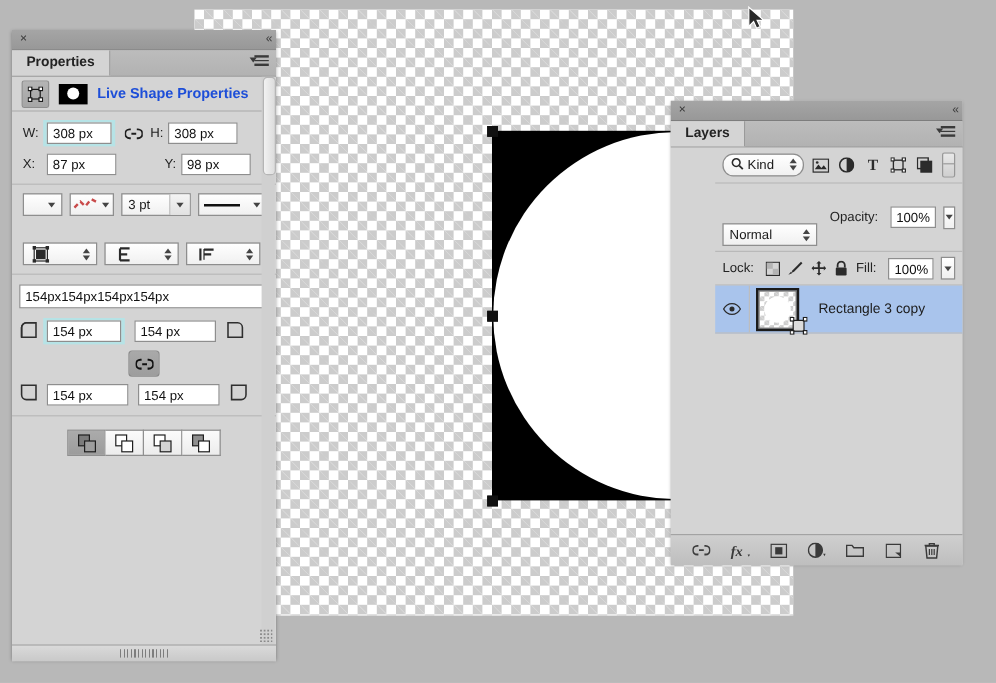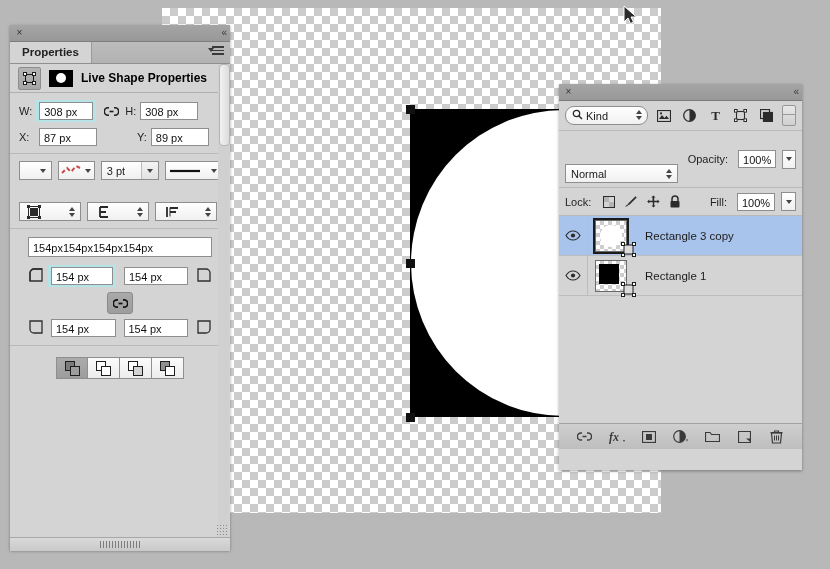--- a/index.html
+++ b/index.html
@@ -112,21 +112,21 @@
     display: flex; align-items: center; justify-content: center;
   }
   .icon-box svg { display: block; }
   .shape-thumb {
     width: 24px; height: 17px; background: #000;
     display: flex; align-items: center; justify-content: center;
   }
   .shape-thumb i {
     width: 10px; height: 10px; border-radius: 50%; background: #fff; display: block;
   }
-  .lsp-title { font-size: 12px; font-weight: bold; color: #000000; }
+  .lsp-title { font-size: 12px; font-weight: bold; color: #1d4ed8; }
 
   .section { padding: 7px 9px; border-bottom: 1px solid #b9b9b9; }
   .row { display: flex; align-items: center; }
   .lbl { font-size: 11px; color: #232323; margin-right: 4px; }
   .field {
     height: 18px; line-height: 18px;
     border: 1px solid #8e8e8e;
     background: #ffffff;
     font-size: 11px; color: #111;
     padding: 0 4px;
@@ -199,21 +199,21 @@
     border-top: 1px solid #a8a8a8;
     display: flex; align-items: center; justify-content: center;
   }
   .grip-bar {
     width: 40px; height: 7px;
     background-image: repeating-linear-gradient(90deg,#7d7d7d 0 1px, transparent 1px 3px);
   }
 
   
   #layers { left: 559px; top: 84px; width: 243px; height: 386px; }
-  .layers-body { position: relative; height: calc(100% - 38px); background: #d4d4d4; }
+  .layers-body { position: relative; height: calc(100% - 38px); background: #d4d4d4; padding-left: 37px; }
   .lrow {
     display: flex; align-items: center;
     padding: 4px 6px;
     border-bottom: 1px solid #b9b9b9;
     gap: 6px;
   }
   .search-combo {
     width: 84px; height: 19px; border: 1px solid #8e8e8e; border-radius: 9px;
     background: linear-gradient(#ffffff,#f1f1f1);
     display: flex; align-items: center; gap: 3px;
@@ -336,21 +336,21 @@
               <path d="M10 1.8h1a3.7 3.7 0 0 1 0 7.4h-1" stroke="#1d1d1d" stroke-width="1.6" fill="none"></path>
             </svg>
           </span>
           <span class="lbl">H:</span>
           <span class="field" style="width:58px;display:inline-block;">308 px</span>
         </div>
         <div class="row">
           <span class="lbl" style="width:16px;">X:</span>
           <span class="field" style="width:58px;display:inline-block;">87 px</span>
           <span class="lbl" style="margin-left:40px;">Y:</span>
-          <span class="field" style="width:58px;display:inline-block;">89 px</span>
+          <span class="field" style="width:58px;display:inline-block;">98 px</span>
         </div>
       </div>
 
       <div class="section">
         <div class="row" style="gap:6px;margin-bottom:22px;">
           <div class="combo" style="width:34px;">
             <div class="arrow-box" style="border-left:none;background:none;">
                 <span class="dncaret"></span>
               </div>
           </div>
@@ -414,21 +414,21 @@
             <div class="arrow-box" style="background:none;border-left:none;">
               <span class="stepper-arrows">
                   <span class="upc"></span>
                   <span class="dnc"></span>
                 </span>
             </div>
           </div>
         </div>
       </div>
 
-      <div class="section" style="padding:8px 18px;">
+      <div class="section" style="padding:8px 6px;">
         <div class="field" style="width:100%;height:20px;line-height:20px;">154px154px154px154px</div>
         <div class="radius-box" style="margin-top:8px;border:none;padding:0;">
           <div class="row" style="margin-bottom:2px;">
             <span>
               <svg class="corner-ic" viewBox="0 0 16 16">
                   <path d="M2 14V6a4 4 0 0 1 4-4h8" fill="none" stroke="#2f2f2f" stroke-width="1.3"></path>
                   <path d="M2 14h12V2" fill="none" stroke="#2f2f2f" stroke-width="1.3" opacity="0"></path>
                   <path d="M2 14v-8a4 4 0 0 1 4-4h8v12z" fill="none" stroke="#2f2f2f" stroke-width="1.3"></path>
                 </svg>
             </span>
@@ -503,20 +503,29 @@
         <div class="grip-bar"></div>
       </div>
     </div>
   </div>
 
   <div class="panel panel-shadow" id="layers">
     <div class="panel-titlebar">
       <span class="tb-close">×</span>
       <span class="tb-collapse">«</span>
     </div>
+    <div class="tabbar">
+      <div class="tab">Layers</div>
+      <div class="tab-menu">
+        <div class="caret"></div>
+          <span></span>
+          <span></span>
+          <span></span>
+      </div>
+    </div>
 
     <div class="layers-body">
 
       <div class="lrow">
         <div class="search-combo">
           <span>
             <svg width="11" height="11" viewBox="0 0 11 11">
               <circle cx="4.5" cy="4.5" r="3.2" fill="none" stroke="#2a2a2a" stroke-width="1.3"></circle>
               <path d="M7 7l3 3" stroke="#2a2a2a" stroke-width="1.5"></path>
             </svg>
@@ -630,41 +639,20 @@
             <rect x="3" y="3" width="9" height="9" fill="#dcdcdc" stroke="#1e1e1e" stroke-width="1"></rect>
             <rect x="0.5" y="0.5" width="3" height="3" fill="#fff" stroke="#1e1e1e"></rect>
             <rect x="11.5" y="0.5" width="3" height="3" fill="#fff" stroke="#1e1e1e"></rect>
             <rect x="0.5" y="11.5" width="3" height="3" fill="#fff" stroke="#1e1e1e"></rect>
             <rect x="11.5" y="11.5" width="3" height="3" fill="#fff" stroke="#1e1e1e"></rect>
           </svg>
         </div>
         <span class="layer-name">Rectangle 3 copy</span>
       </div>
 
-      <div class="layer-item">
-        <div class="eye-col">
-          <svg width="16" height="11" viewBox="0 0 16 11">
-            <path d="M1 5.5C3 2 5.5 1 8 1s5 1 7 4.5C13 9 10.5 10 8 10S3 9 1 5.5z" fill="none" stroke="#2b2b2b" stroke-width="1.1"></path>
-            <circle cx="8" cy="5.5" r="2.1" fill="#2b2b2b"></circle>
-          </svg>
-        </div>
-        <div class="thumb-wrap">
-          <div class="lthumb">
-            <span class="sq"></span>
-          </div>
-          <svg class="vecbadge" viewBox="0 0 15 15">
-            <rect x="3" y="3" width="9" height="9" fill="#dcdcdc" stroke="#1e1e1e" stroke-width="1"></rect>
-            <rect x="0.5" y="0.5" width="3" height="3" fill="#fff" stroke="#1e1e1e"></rect>
-            <rect x="11.5" y="0.5" width="3" height="3" fill="#fff" stroke="#1e1e1e"></rect>
-            <rect x="0.5" y="11.5" width="3" height="3" fill="#fff" stroke="#1e1e1e"></rect>
-            <rect x="11.5" y="11.5" width="3" height="3" fill="#fff" stroke="#1e1e1e"></rect>
-          </svg>
-        </div>
-        <span class="layer-name">Rectangle 1</span>
-      </div>
 
       <div class="layers-footer">
         <span class="lf-ic">
           <svg width="15" height="11" viewBox="0 0 15 11">
             <path d="M5.5 5.5h4" stroke="#3d3d3d" stroke-width="1.5" fill="none"></path>
             <path d="M5 1.9h-1a3.6 3.6 0 0 0 0 7.2h1" stroke="#3d3d3d" stroke-width="1.5" fill="none"></path>
             <path d="M10 1.9h1a3.6 3.6 0 0 1 0 7.2h-1" stroke="#3d3d3d" stroke-width="1.5" fill="none"></path>
           </svg>
         </span>
         <span class="lf-ic">

